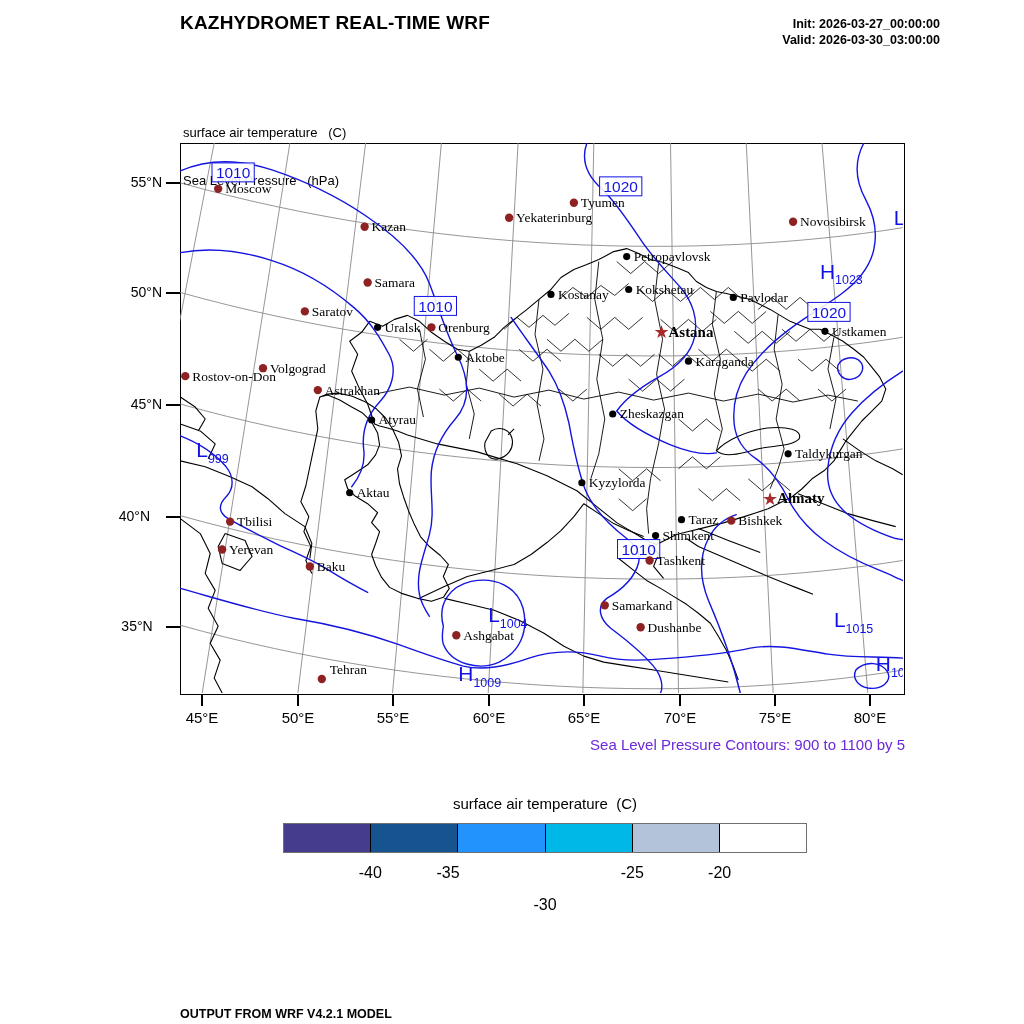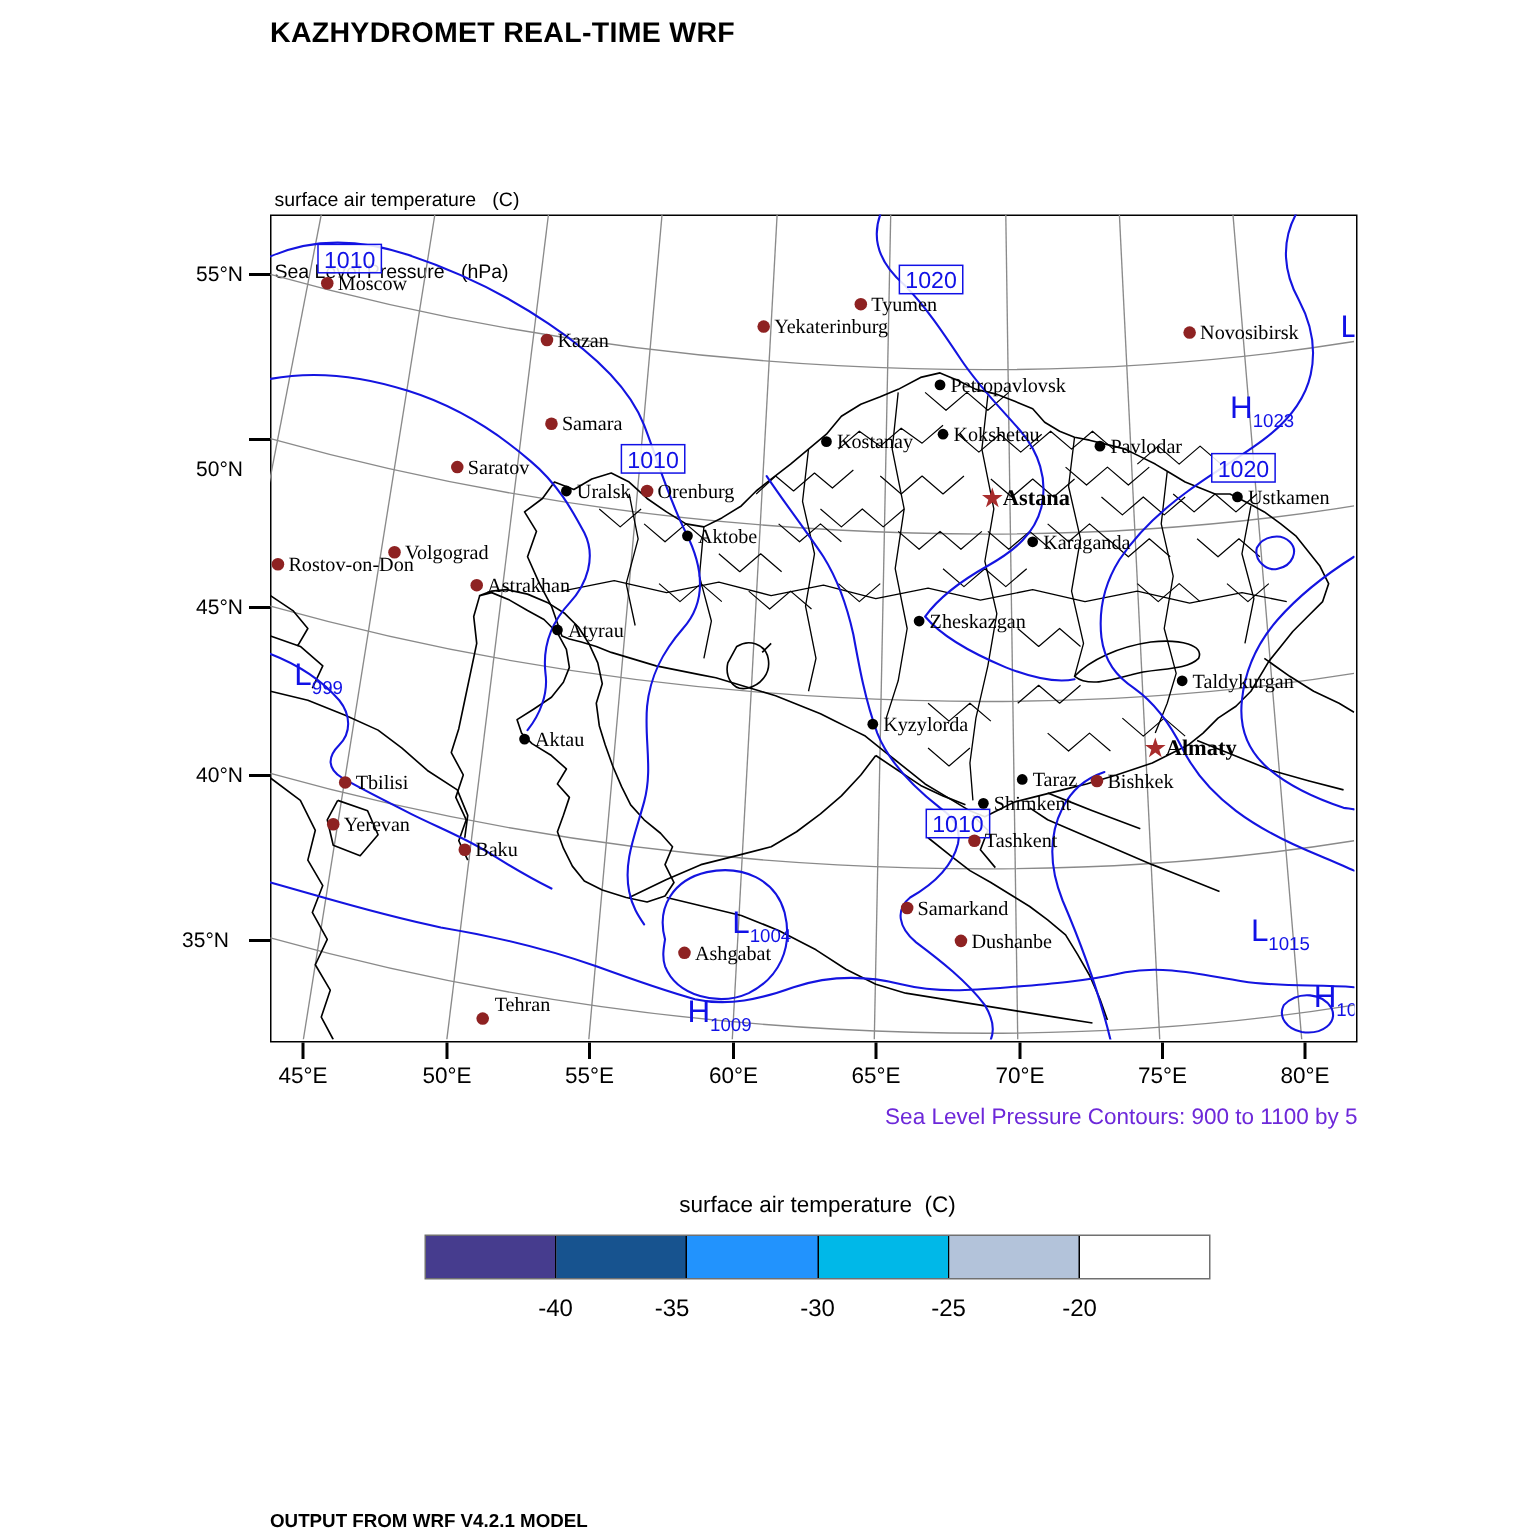--- a/index.html
+++ b/index.html
@@ -23,20 +23,24 @@
   .cbar-num{position:absolute;top:864px;width:60px;text-align:center;font-size:16px;}
   #footer{left:180px;top:974px;font-size:12.5px;font-weight:bold;line-height:16px;white-space:pre;}
 </style>
 </head>
 <body>
 
 <div id="page">
 
   <div class="abs" id="page-title">KAZHYDROMET REAL-TIME WRF</div>
 
+  <div class="abs" id="initvalid">
+    <div>Init: 2026-03-27_00:00:00</div>
+    <div>Valid: 2026-03-30_03:00:00</div>
+  </div>
 
   <div class="abs" id="field-labels">
     <div>surface air temperature   (C)</div>
     <div>Sea Level Pressure   (hPa)</div>
   </div>
 
   <div class="abs" id="map-frame">
     <svg id="map-svg" viewBox="180 143 725 552">
 
       <g stroke="#8a8a8a" stroke-width="0.9" fill="none">
@@ -285,41 +289,41 @@
   <div id="cbar-nums"></div>
 
   <div class="abs" id="footer">
     <div>OUTPUT FROM WRF V4.2.1 MODEL</div>
     
   </div>
 
 <div class="abs lat-tick" style="left: 166px; top: 182px;"></div>
     <div class="abs lat-label" style="left: 112px; top: 174px;">55°N</div>
     <div class="abs lat-tick" style="left: 166px; top: 292px;"></div>
-    <div class="abs lat-label" style="left: 112px; top: 284px; margin-top: 20px;">50°N</div>
+    <div class="abs lat-label" style="left: 112px; top: 284px;">50°N</div>
     <div class="abs lat-tick" style="left: 166px; top: 404px;"></div>
     <div class="abs lat-label" style="left: 112px; top: 396px;">45°N</div>
     <div class="abs lat-tick" style="left: 166px; top: 516px;"></div>
-    <div class="abs lat-label" style="left: 112px; top: 508px; text-align: right;">40°N</div>
+    <div class="abs lat-label" style="left: 100px; top: 508px; text-align: right;">40°N</div>
     <div class="abs lat-tick" style="left: 166px; top: 626px;"></div>
     <div class="abs lat-label" style="left: 112px; top: 618px; text-align: center;">35°N</div>
     <div class="abs lon-tick" style="left: 201px; top: 695px;"></div>
     <div class="abs lon-label" style="left: 172px; top: 709px;">45°E</div>
     <div class="abs lon-tick" style="left: 297px; top: 695px;"></div>
     <div class="abs lon-label" style="left: 268px; top: 709px;">50°E</div>
     <div class="abs lon-tick" style="left: 392px; top: 695px;"></div>
     <div class="abs lon-label" style="left: 363px; top: 709px;">55°E</div>
     <div class="abs lon-tick" style="left: 488px; top: 695px;"></div>
     <div class="abs lon-label" style="left: 459px; top: 709px;">60°E</div>
     <div class="abs lon-tick" style="left: 583px; top: 695px;"></div>
     <div class="abs lon-label" style="left: 554px; top: 709px;">65°E</div>
     <div class="abs lon-tick" style="left: 679px; top: 695px;"></div>
     <div class="abs lon-label" style="left: 650px; top: 709px;">70°E</div>
     <div class="abs lon-tick" style="left: 774px; top: 695px;"></div>
     <div class="abs lon-label" style="left: 745px; top: 709px;">75°E</div>
     <div class="abs lon-tick" style="left: 869px; top: 695px;"></div>
     <div class="abs lon-label" style="left: 840px; top: 709px;">80°E</div>
     <div class="cbar-num" style="left: 340.333px;">-40</div>
     <div class="cbar-num" style="left: 418px;">-35</div>
-    <div class="cbar-num" style="left: 515px;">-30</div>
+    <div class="cbar-num" style="left: 515px; margin-top: 32px;">-30</div>
     <div class="cbar-num" style="left: 602.333px;">-25</div>
     <div class="cbar-num" style="left: 689.667px;">-20</div>
   </div>
 
 </body></html>

